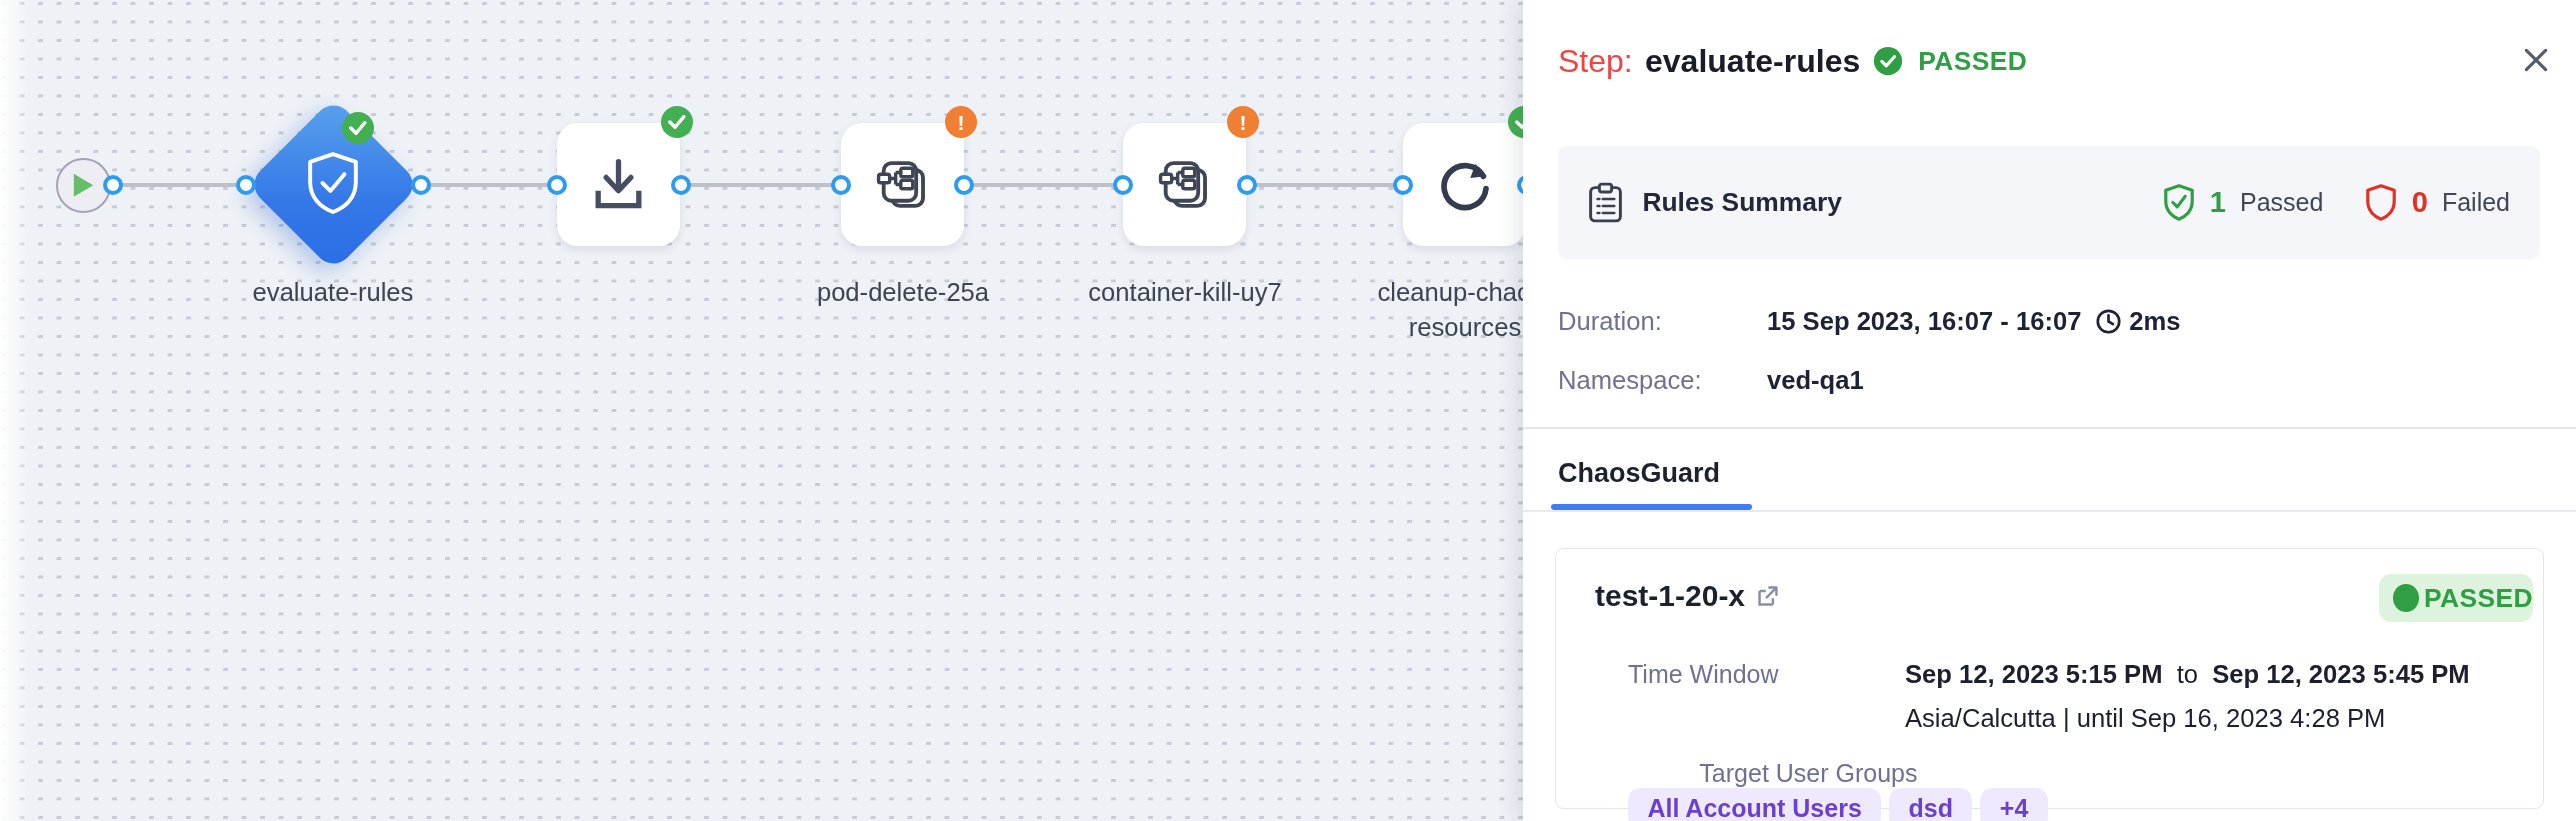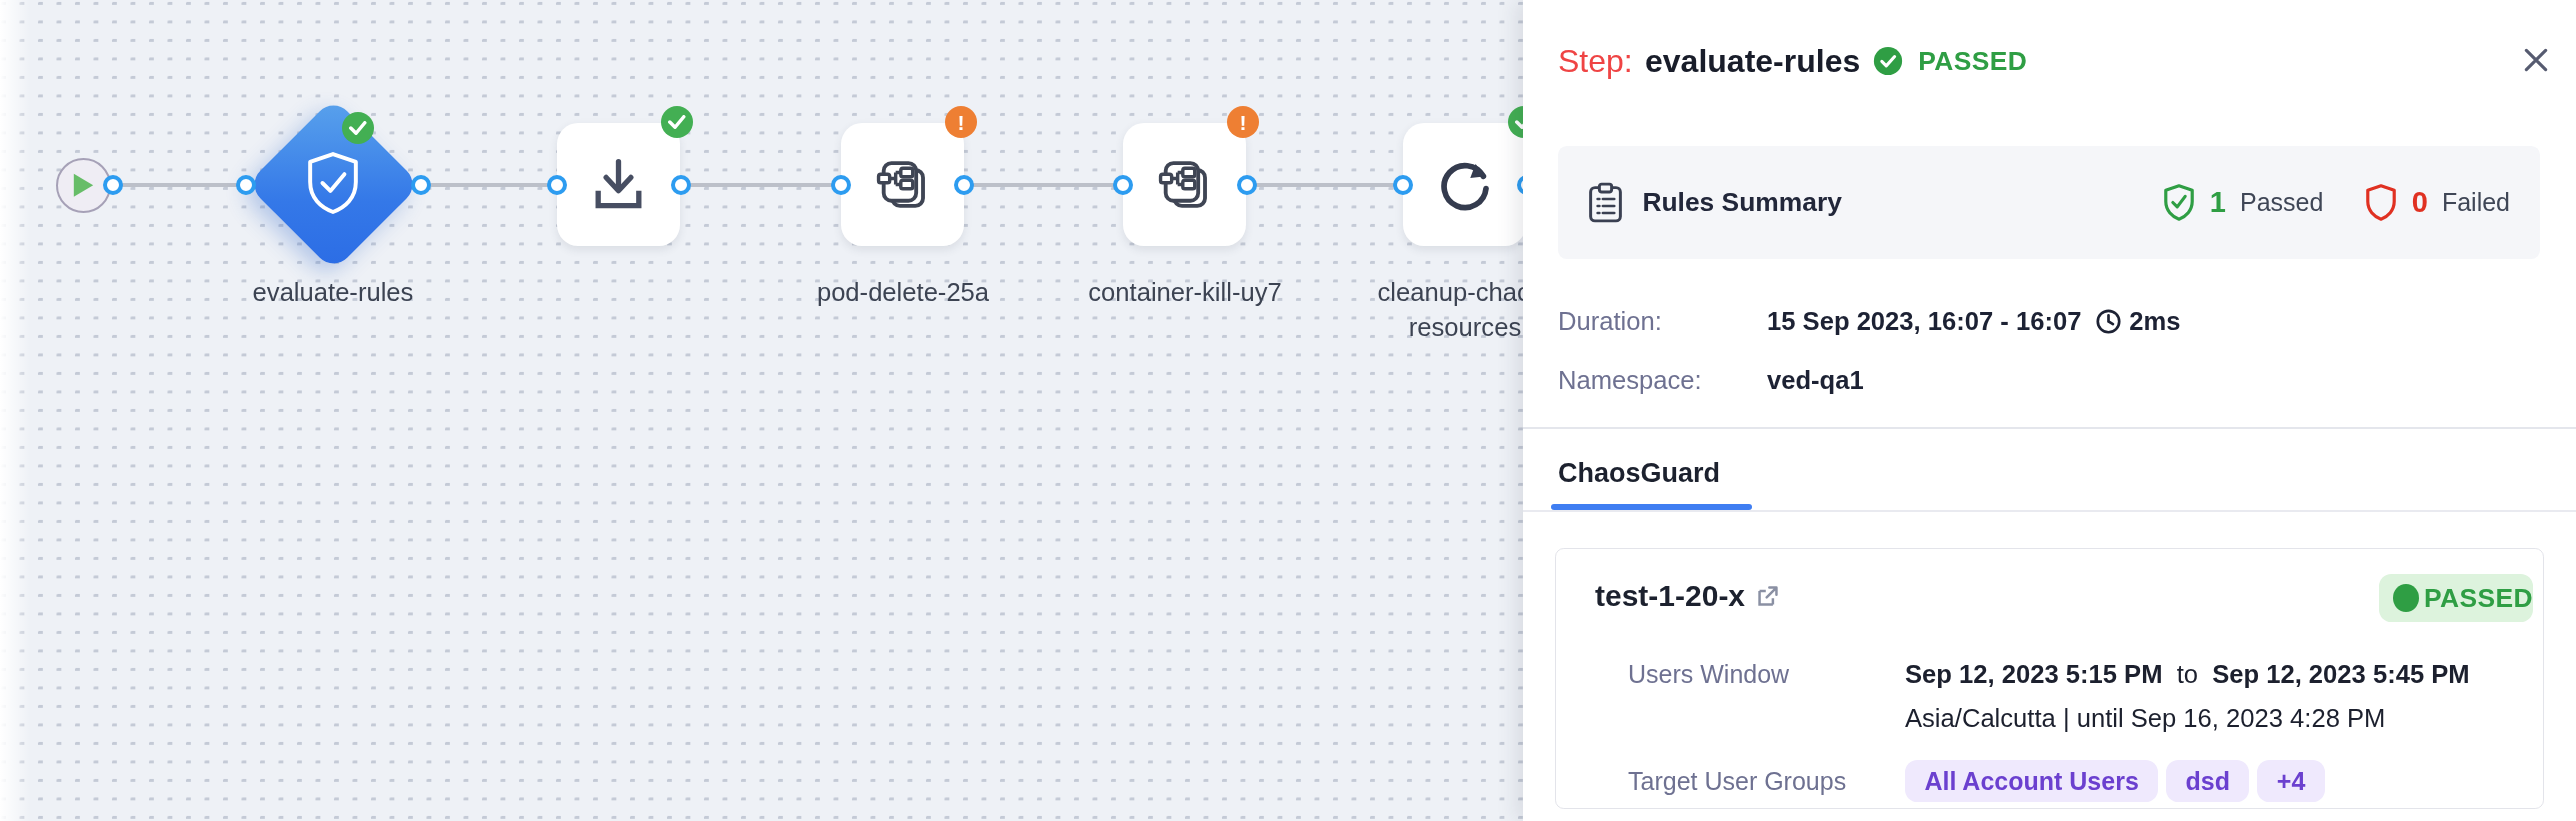--- a/index.html
+++ b/index.html
@@ -104,21 +104,21 @@
     display:flex; align-items:center; padding-left:14px; gap:5.3px;
   }
   .guard-badge-dot { width:28px; height:28px; border-radius:50%; background:#2f9e44; }
   .guard-badge-text { font-size:26.4px; font-weight:700; color:#2f9e44; letter-spacing:0.4px; }
   .g-row { position:absolute; left:72px; display:flex; align-items:center; }
   .g-label { width:277px; font-size:25px; color:#6e7191; }
   .g-val { font-size:25.6px; color:#1c202e; }
   .g-val b { font-weight:700; }
   .row-tw1 { top:106px; height:39px; }
   .row-tw2 { top:150px; height:39px; }
-  .row-tg  { top:210px; height:44px; }
+  .row-tg  { top:210px; height:44px;flex-direction:column; }
   .pills { display:flex; align-items:center; gap:8px; }
   .pill {
     background:#efe9fd; color:#6b40cf; font-weight:700; font-size:25px;
     padding:6.2px 19.4px; border-radius:12.3px; cursor:pointer;
   }
   svg { display:block; }
 </style>
 </head>
 <body>
 
@@ -297,21 +297,21 @@
           <path d="M4 8 H11 M19 23 V16" stroke="#8a90a3" stroke-width="2.8" fill="none"></path>
           <path d="M12 15 L23 4 M15 4 H23 V12" stroke="#8a90a3" stroke-width="2.8" fill="none" stroke-linecap="round" stroke-linejoin="round"></path>
         </svg>
       </div>
       <div class="guard-badge">
         <span class="guard-badge-dot"></span>
         <span class="guard-badge-text">PASSED</span>
       </div>
 
       <div class="g-row row-tw1">
-        <span class="g-label">Users Window</span>
+        <span class="g-label">Time Window</span>
         <span class="g-val">
           <b>Sep 12, 2023 5:15 PM</b>
           <span style="margin:0 7px;">to</span>
           <b>Sep 12, 2023 5:45 PM</b>
         </span>
       </div>
 
       <div class="g-row row-tw2">
         <span class="g-label"></span>
         <span class="g-val">Asia/Calcutta | until Sep 16, 2023 4:28 PM</span>

